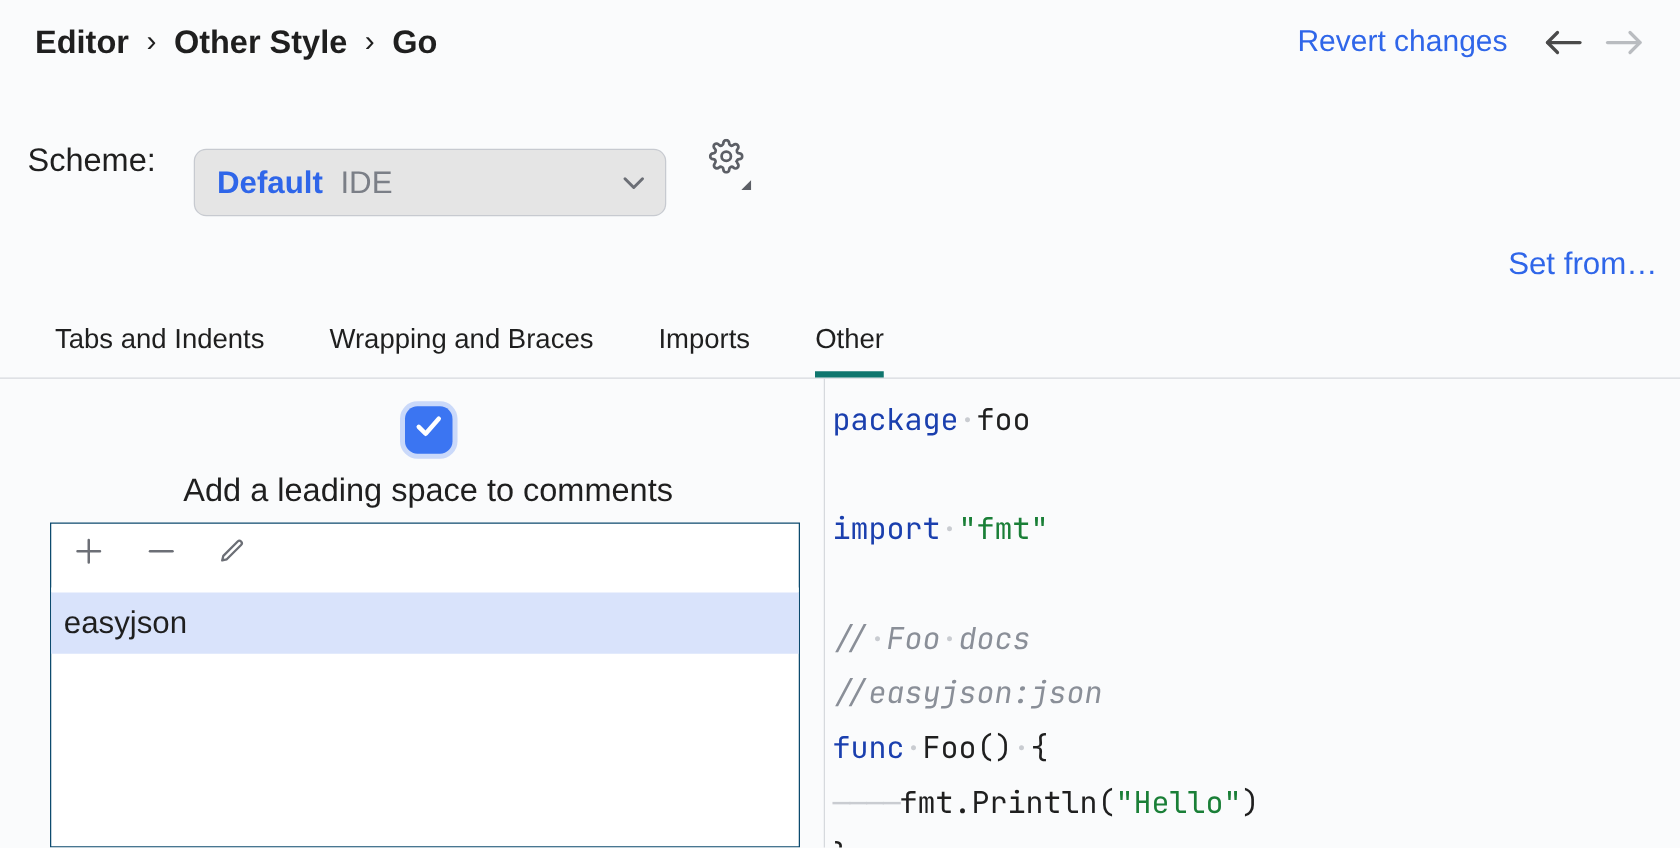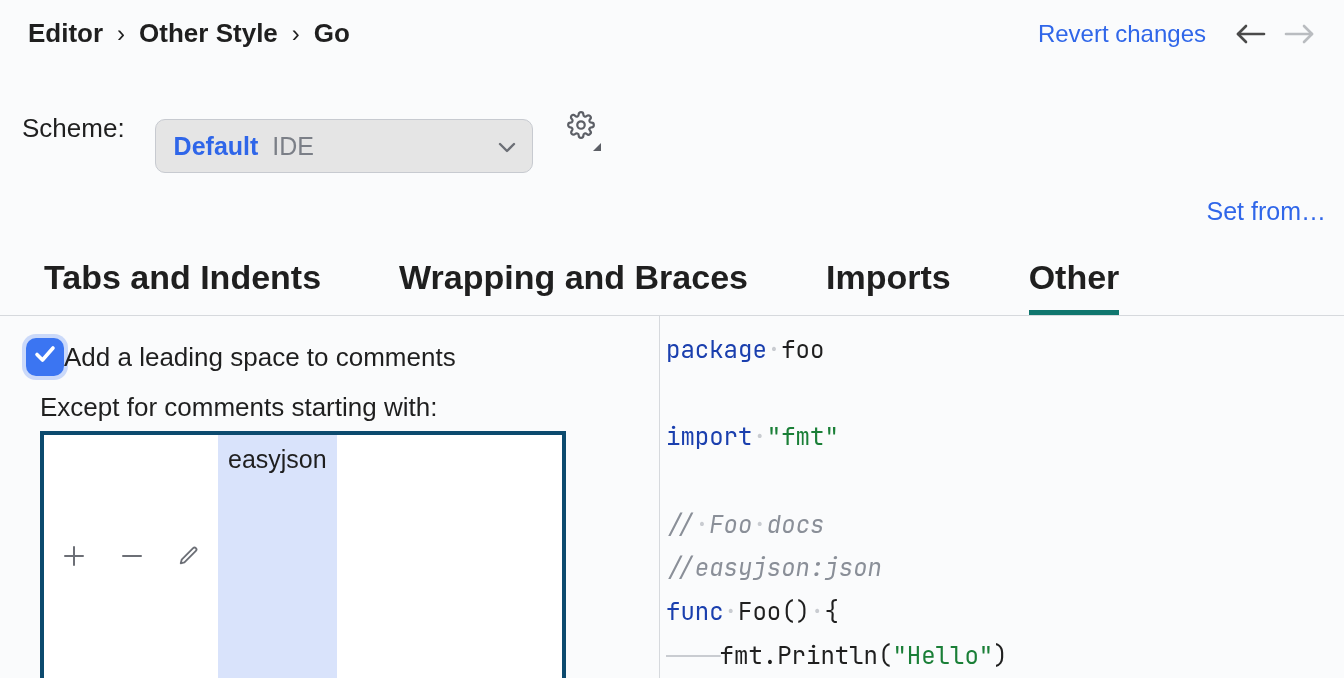--- a/index.html
+++ b/index.html
@@ -47,44 +47,44 @@
   .scheme-value { color:#2f66e9; font-weight:700; font-size:25px; }
   .scheme-scope { color:#7b7f87; font-size:25px; margin-left:4px; }
   .scheme-chevron { position:absolute; right:16px; top:50%; transform:translateY(-50%); }
   .gear-btn { display:inline-flex; position:relative; padding:4px; }
 
   
   .setfrom-row { text-align:right; padding: 24px 18px 0 0; }
 
   
   .tabs {
-    display:flex; gap: 78px;
+    display:flex; gap: 52px;
     padding: 22px 0 0 44px;
     border-bottom:1px solid #d6d9dd;
-    font-size: 34px; font-weight: 700;
+    font-size: 22px; font-weight: 400;
   }
   .tab { padding: 10px 0 18px 0; cursor:pointer; color:#1f1f1f; }
   .tab.active { border-bottom: 5px solid #0f766e; padding-bottom:13px; }
 
   
   .main { display:flex; height: calc(678px - 262px); }
   .left-pane { width: 660px; border-right:1px solid #d6d9dd; padding: 22px 0 0 26px; }
   .right-pane { flex:1; padding: 12px 0 0 6px; }
 
   
-  .check-row { display:flex; align-items:center; font-size:26px; padding-bottom:10px; }
+  .check-row { display:flex; align-items:center; gap: 14px; font-size:26px; padding-bottom:10px;flex-direction:column; }
   .checkbox {
     width:38px; height:38px; border-radius:10px;
     background:#3b75f2; display:flex; align-items:center; justify-content:center;
     box-shadow: 0 0 0 4px rgba(59,117,242,0.25);
   }
   .except-label { font-size:26px; padding: 6px 0 8px 14px; }
 
   
-  .prefix-box { border:4px solid #0c4a6e; margin-left:14px; width: 526px; background:#fff; height: 260px; display:flex; flex-direction:row; }
+  .prefix-box { border:1px solid #0c4a6e; margin-left:14px; width: 600px; background:#fff; height: 260px; display:flex; flex-direction:column; }
   .prefix-toolbar {
     display:flex; align-items:center; gap: 34px;
     padding: 10px 18px; border-bottom:4px solid #fff;
   }
   .prefix-toolbar .ico { color:#6c6f76; display:inline-flex; }
   .prefix-item {
     background:#d9e3fb; padding:10px 10px; font-size:25px;
   }
 
   
@@ -170,21 +170,20 @@
     <div class="check-row">
       <div class="checkbox">
         <span>
           <svg width="24" height="24" viewBox="0 0 24 24" fill="none" stroke="#fff" stroke-width="3.6" stroke-linecap="round" stroke-linejoin="round">
               <path d="M4 12.5 9.5 18 20 6"></path>
             </svg>
         </span>
       </div>
       <span>Add a leading space to comments</span>
     </div>
-    <div class="except-label">Except for comments starting with:</div>
 
     <div class="prefix-box">
       <div class="prefix-toolbar">
         <span class="ico">
           <span>
             <svg width="24" height="24" viewBox="0 0 24 24" stroke="#6c6f76" stroke-width="2" stroke-linecap="round">
                 <path d="M12 3v18M3 12h18"></path>
               </svg>
           </span>
         </span>

